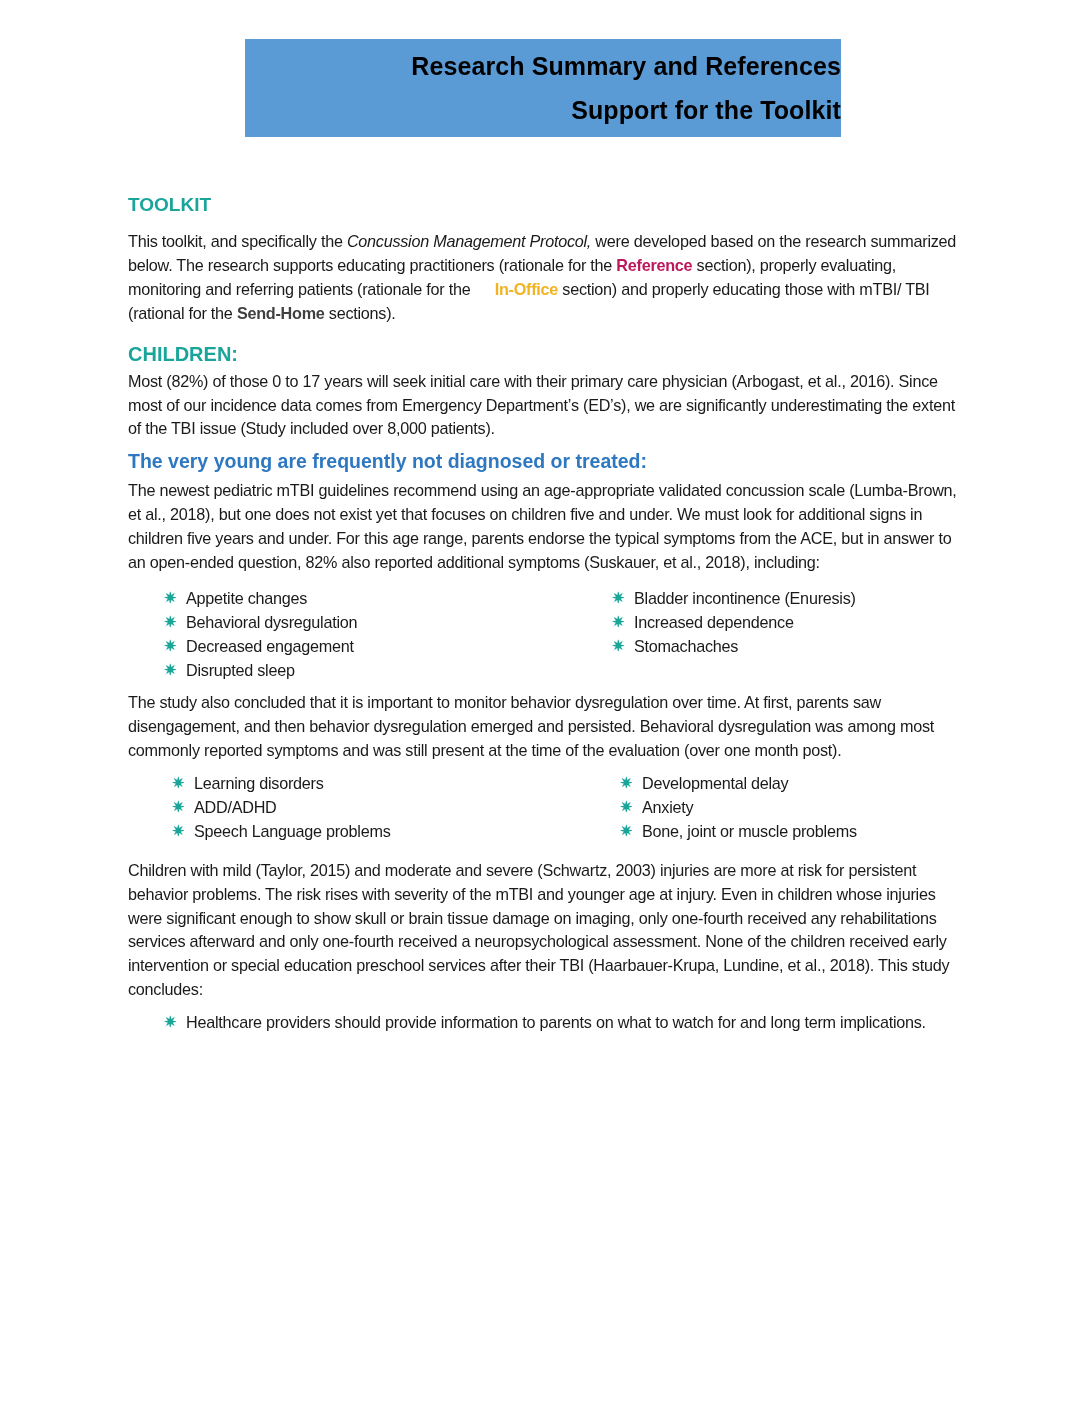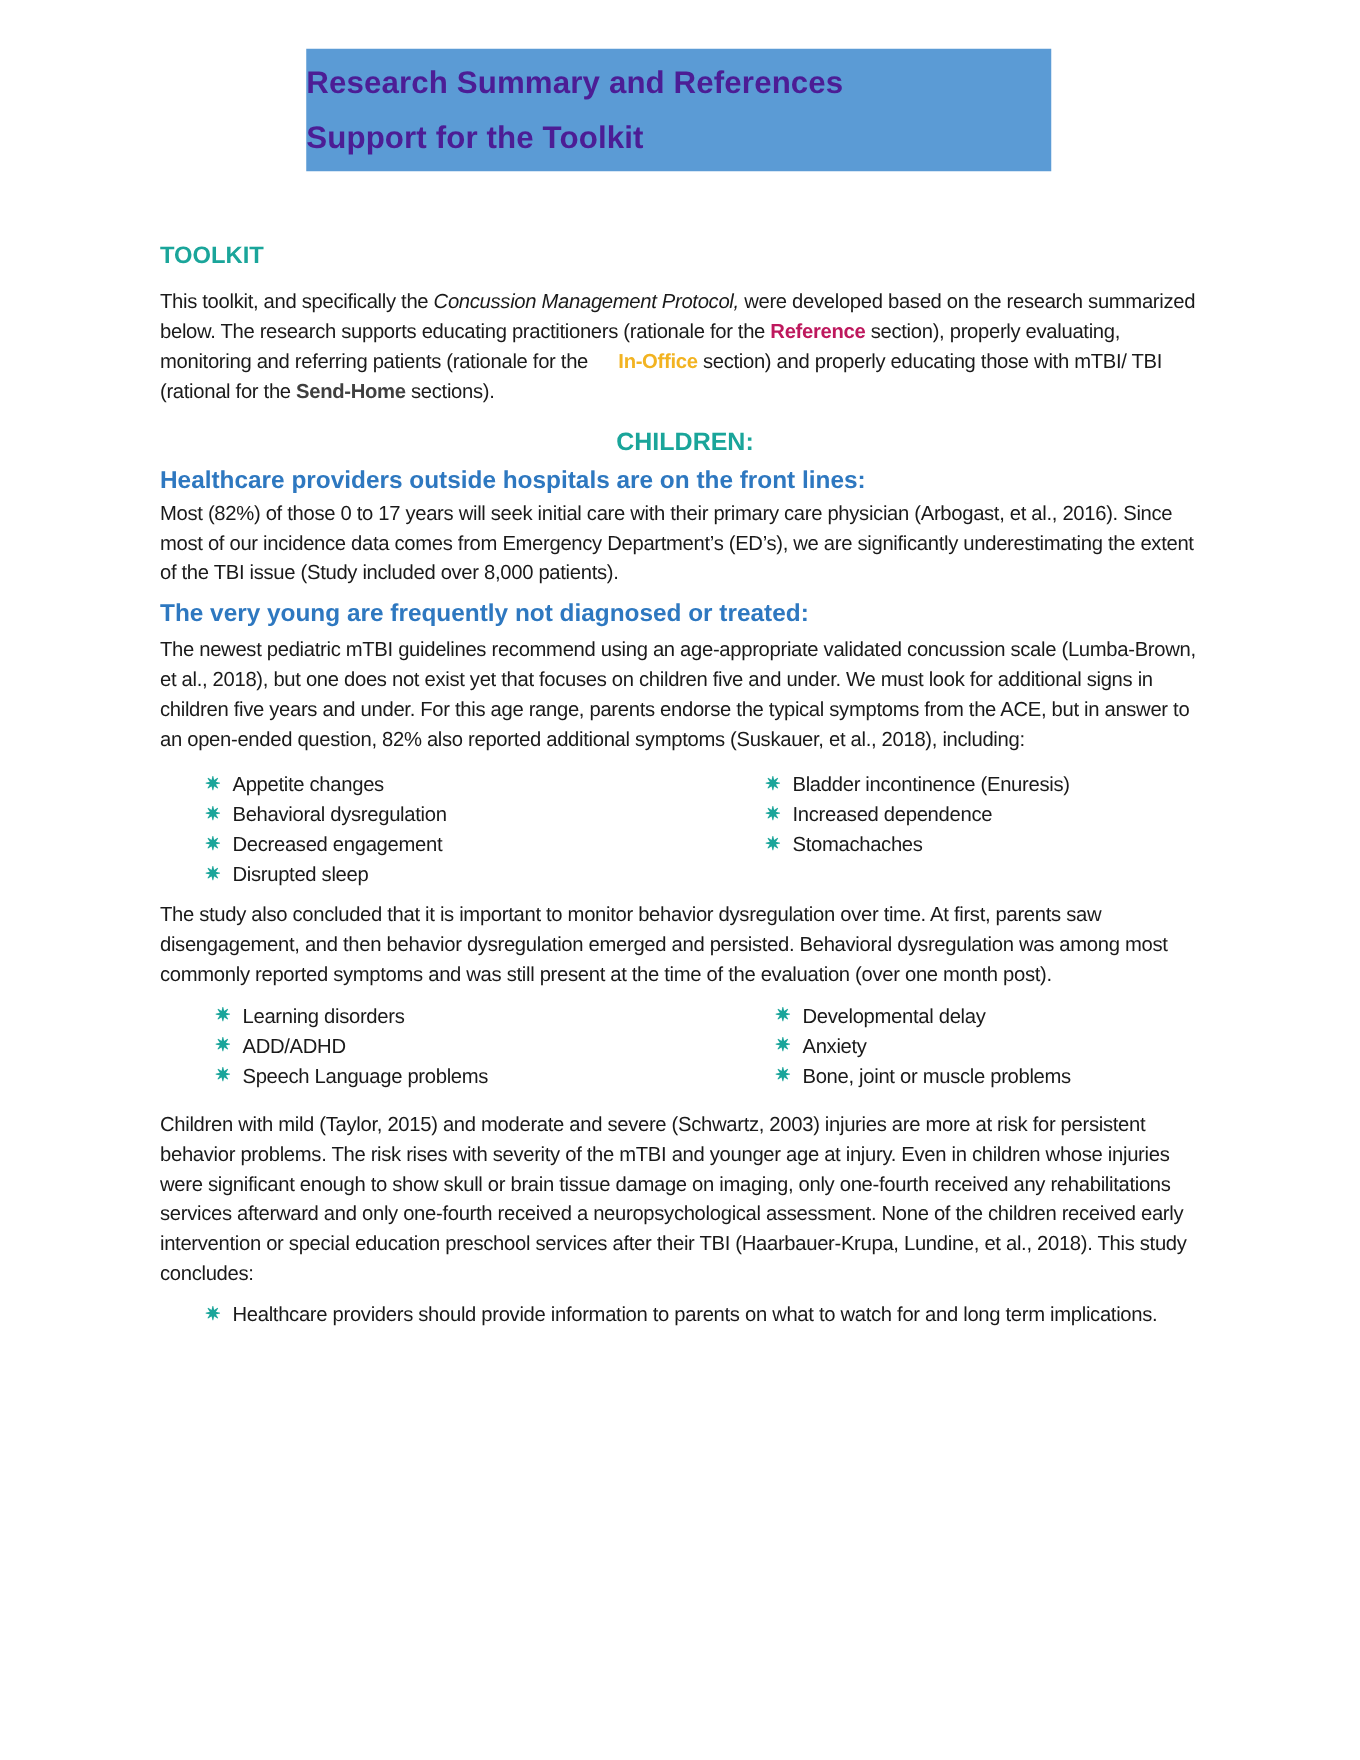--- a/index.html
+++ b/index.html
@@ -1,24 +1,24 @@
 <!DOCTYPE html>
 <html><head>
 <meta charset="utf-8">
 <style>
   html, body { margin: 0; padding: 0; background: #ffffff; }
   body { width: 1088px; height: 1408px; position: relative; overflow: hidden;
          font-family: "Liberation Sans", sans-serif; color: #1a1a1a; }
   .title-box { position: absolute; left: 245px; top: 39px; width: 596px; height: 98px;
-               background: #5b9bd5; color: #4c1d95; text-align: left;
+               background: #5b9bd5; color: #000000; text-align: right;
                font-weight: bold; font-size: 25px; line-height: 44px; padding-top: 5px; box-sizing: border-box; }
   .title-box div { letter-spacing: 0.1px; }
   .content { position: absolute; left: 128px; top: 194px; width: 840px; }
   .h-teal { color: #1aa59a; font-weight: bold; font-size: 19px; margin: 0; }
-  .h-teal-big { color: #1aa59a; font-weight: bold; font-size: 20px; margin: 0; text-align: center; }
+  .h-teal-big { color: #1aa59a; font-weight: bold; font-size: 20px; margin: 0; }
   .h-blue { color: #2e78c0; font-weight: bold; font-size: 19.5px; margin: 0; line-height: 28px; }
   p { margin: 0; font-size: 16.2px; line-height: 23.9px; letter-spacing: -0.25px; }
   .ital { font-style: italic; text-align: center; }
   .kw-ref { color: #be185d; font-weight: bold; text-align: center; }
   .kw-office { color: #f2b321; font-weight: bold; padding-left: 20px; }
   .kw-home { color: #404040; font-weight: bold; }
   .bullets { display: flex; font-size: 16.2px; line-height: 24px; letter-spacing: -0.25px; }
   .col { list-style: none; margin: 0; padding: 0; }
   .col li { display: flex; align-items: flex-start; }
   .star { color: #1aa59a; font-size: 15px; width: 28px; flex: 0 0 28px; text-align: left; padding-left: 6px; box-sizing: border-box; font-weight: bold; }
@@ -32,21 +32,20 @@
   <div>Support for the Toolkit</div>
 </div>
 
 <div class="content">
 
   <h2 class="h-teal" style="margin-bottom:14px;">TOOLKIT</h2>
   <p><span>This toolkit, and specifically the </span><span class="ital">Concussion Management Protocol,</span><span> were developed based on the research summarized below.  The research supports educating practitioners (rationale for the </span><span class="kw-ref">Reference</span><span> section), properly evaluating, monitoring and referring patients (rationale for the </span><span class="kw-office">In-Office</span><span> section) and properly educating those with mTBI/ TBI (rational for the </span><span class="kw-home">Send-Home</span><span> sections).</span></p>
 
   <h2 class="h-teal-big" style="margin-top:17px; margin-bottom:4px;">CHILDREN:</h2>
 
-  <h3 class="h-blue" style="margin-bottom:2px;">Healthcare providers outside hospitals are on the front lines:</h3>
   <p>Most (82%) of those 0 to 17 years will seek initial care with their primary care physician (Arbogast, et al., 2016). Since most of our incidence data comes from Emergency Department’s (ED’s), we are significantly underestimating the extent of the TBI issue (Study included over 8,000 patients).</p>
 
   <h3 class="h-blue" style="margin-top:6px; margin-bottom:4px;">The very young are frequently not diagnosed or treated:</h3>
   <p>The newest pediatric mTBI guidelines recommend using an age-appropriate validated concussion scale (Lumba-Brown, et al., 2018), but one does not exist yet that focuses on children five and under. We must look for additional signs in children five years and under. For this age range, parents endorse the typical symptoms from the ACE, but in answer to an open-ended question, 82% also reported additional symptoms (Suskauer, et al., 2018), including:</p>
 
   <div class="bullets" style="margin-top:11px; margin-bottom:9px;">
     <ul class="col" style="width:448px; padding-left:30px;">
       <li>
           <span class="star">✷</span>
           <span>Appetite changes</span>

